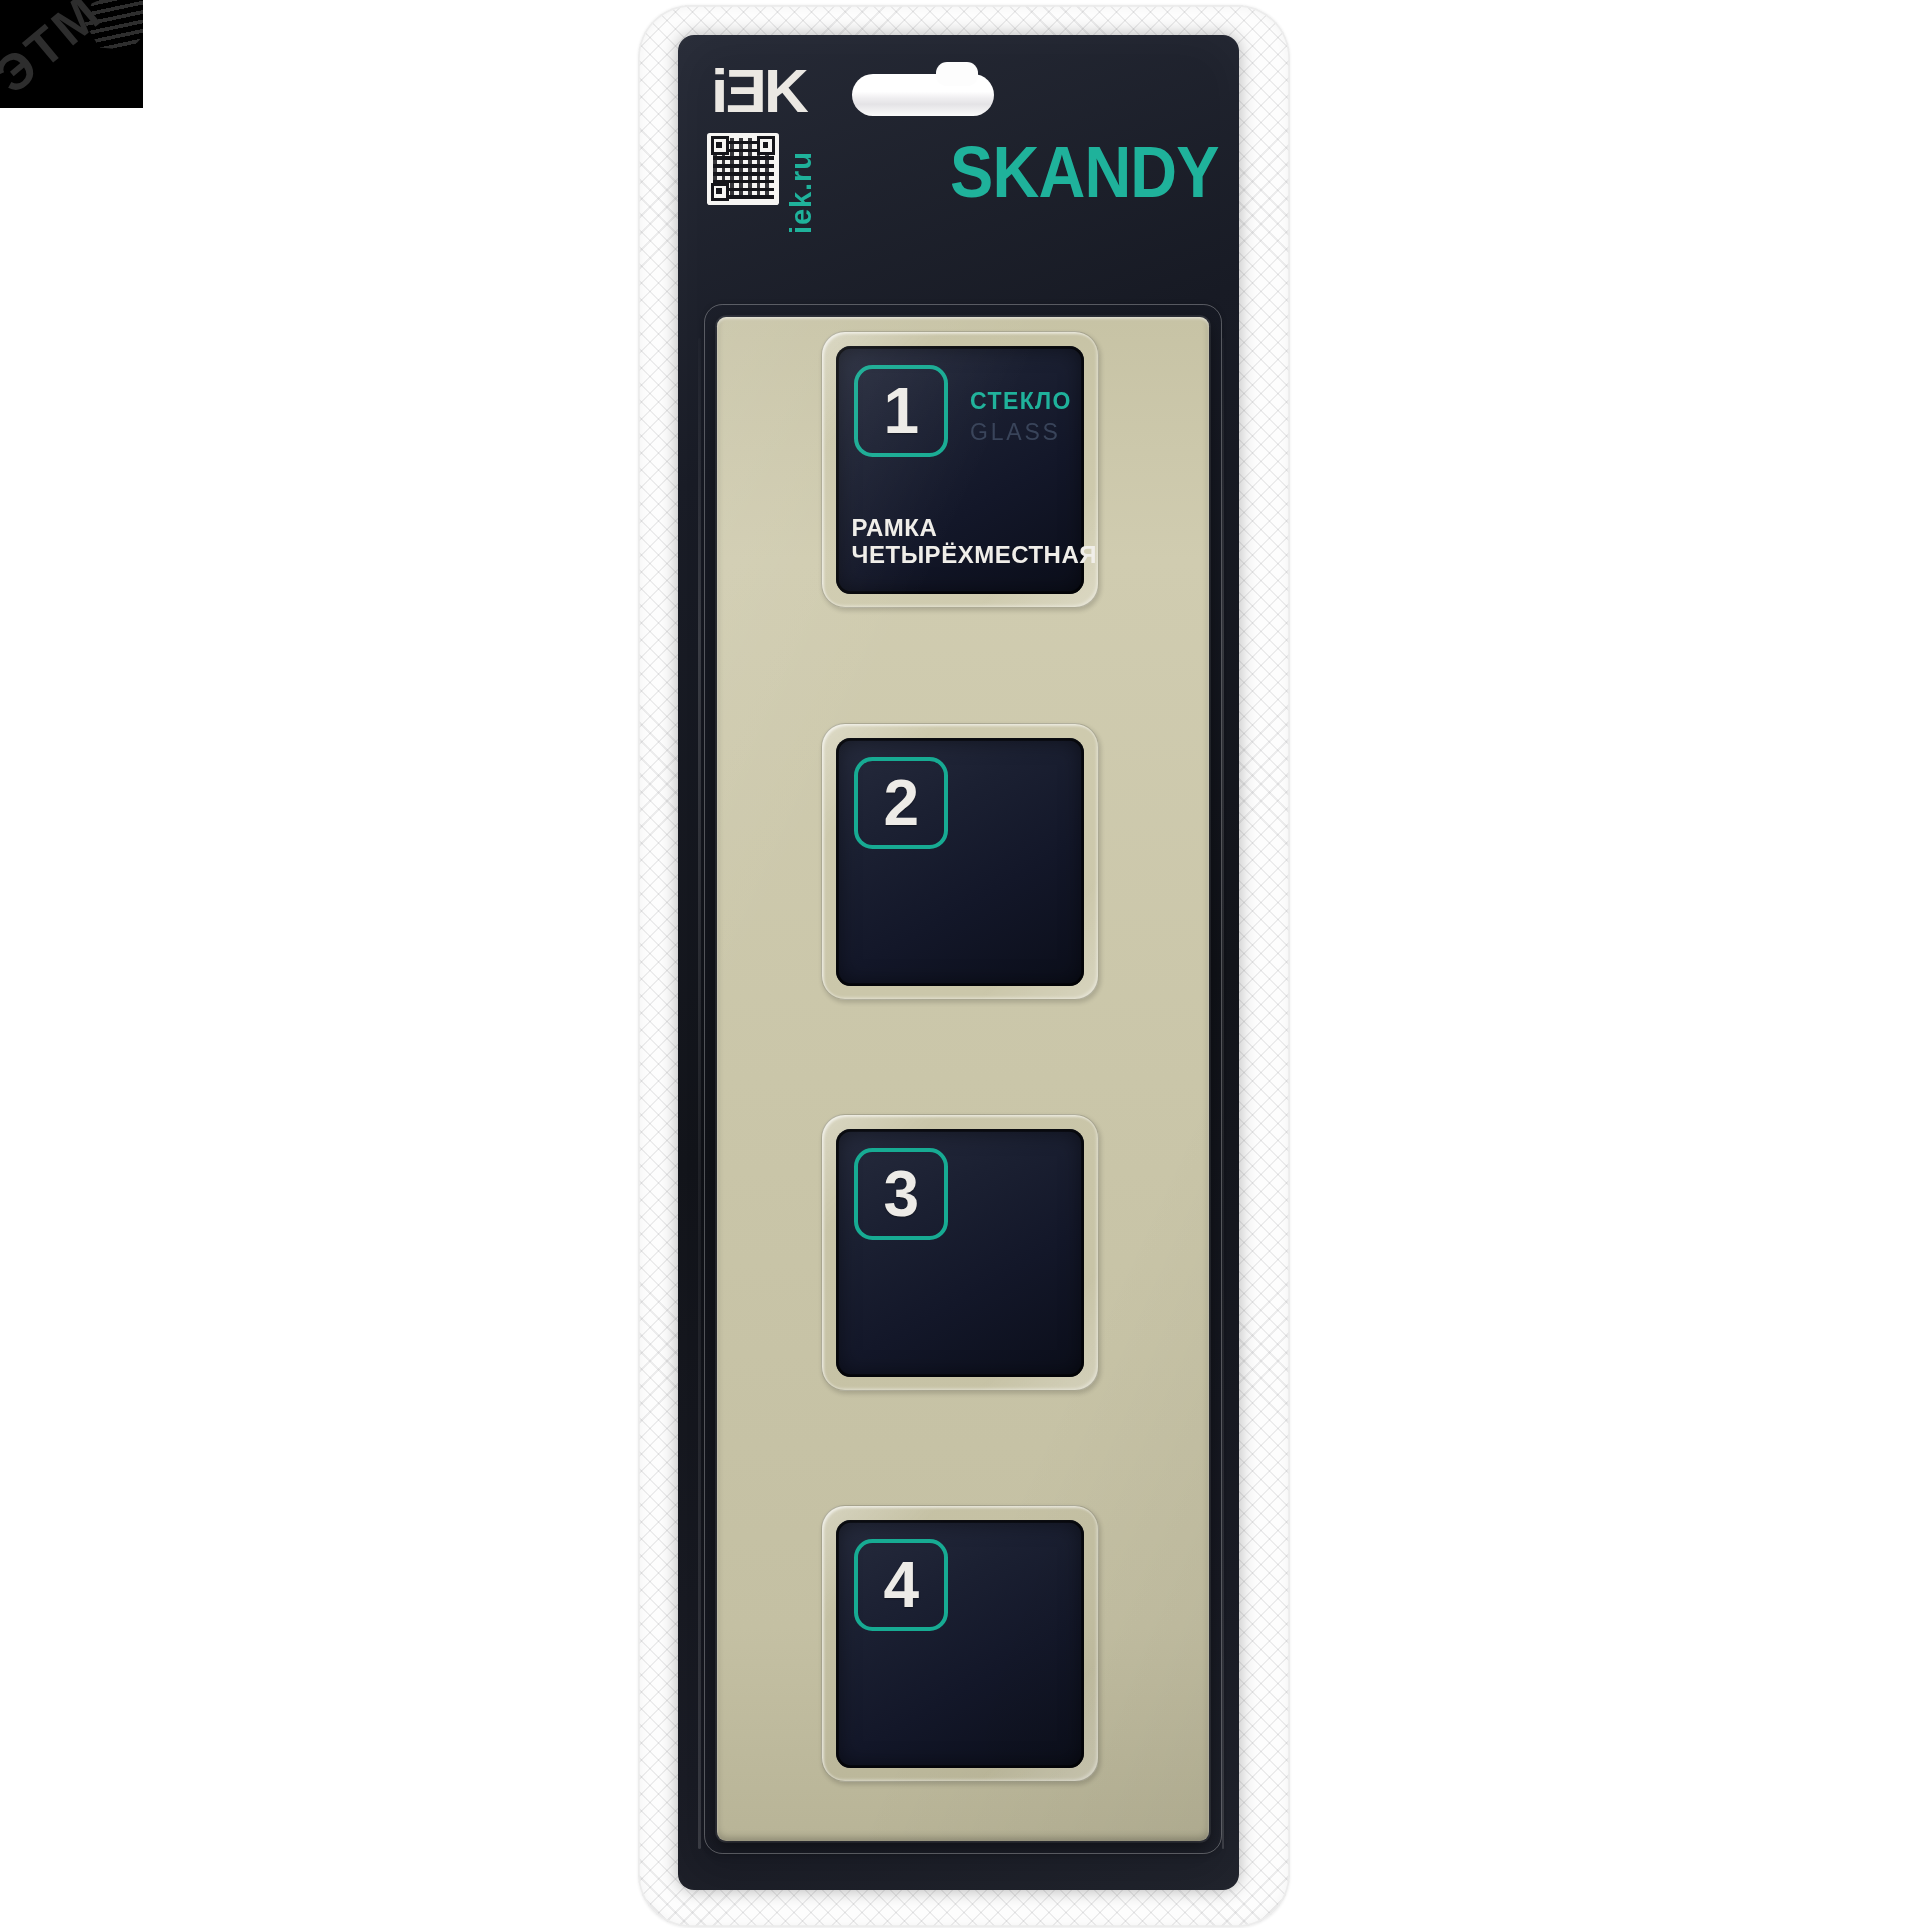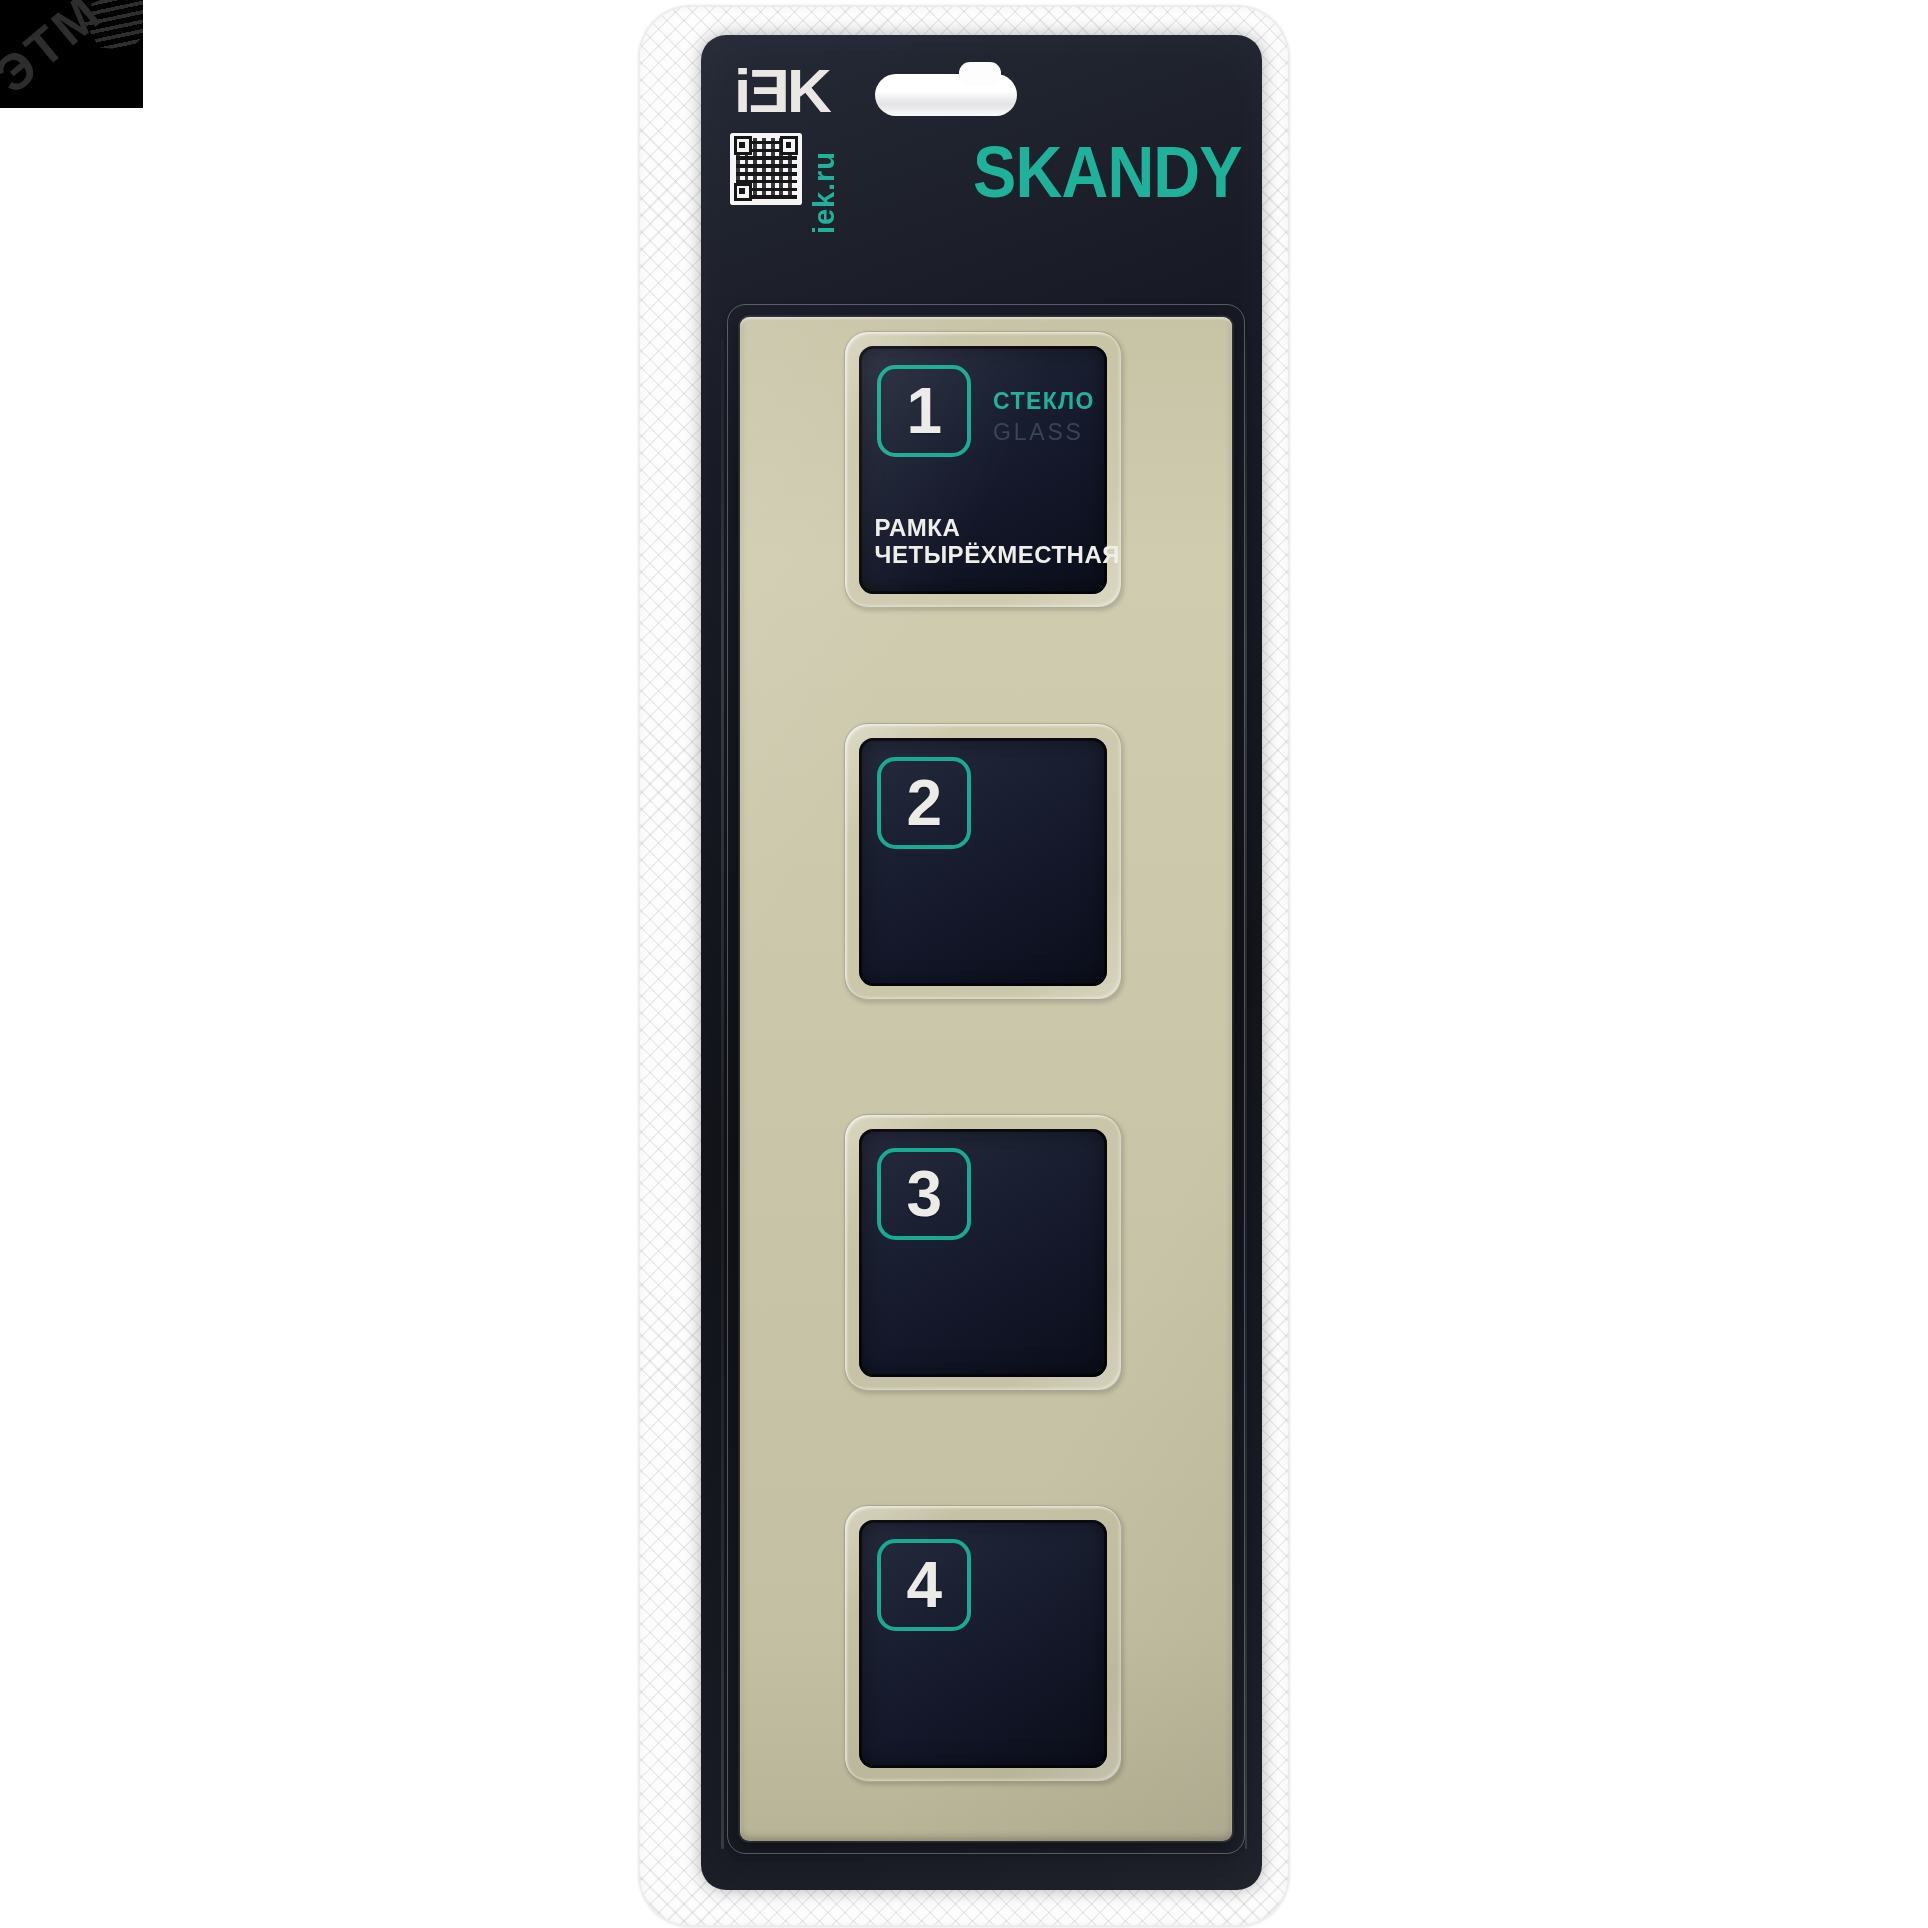--- a/index.html
+++ b/index.html
@@ -36,22 +36,22 @@
   .package{position:absolute;left:638px;top:4.6px;width:652px;height:1922px;}
   .flange{
     position:absolute;inset:0;border-radius:53px;
     background-color:#fdfdfd;
     background-image:
       repeating-linear-gradient(45deg, rgba(90,90,95,0.10) 0 1.5px, rgba(0,0,0,0) 1.5px 12px),
       repeating-linear-gradient(-45deg, rgba(90,90,95,0.10) 0 1.5px, rgba(0,0,0,0) 1.5px 12px);
     box-shadow: inset 0 0 0 1.8px #ececec, inset 0 0 13px rgba(0,0,0,0.06), 0 0.9px 2.8px rgba(0,0,0,0.08);
   }
   .card{
-    position:absolute;left:63px;top:30px;width:561px;height:1855px;
-    border-radius:25px;
+    position:absolute;left:40px;top:30px;width:561px;height:1855px;
+    border-radius:16px;
     background:linear-gradient(160deg,#262a36 0%, #171a24 22%, #101218 55%, #171922 85%, #1d2029 100%);
     box-shadow:0 0 16.5px rgba(0,0,0,0.30), inset 0 0 55px rgba(255,255,255,0.03);
   }
   .seam{position:absolute;width:2.8px;top:303px;bottom:41px;border-radius:1.8px;
     background:linear-gradient(180deg,rgba(255,255,255,0.02),rgba(255,255,255,0.16) 20%,rgba(255,255,255,0.05) 60%,rgba(255,255,255,0.14));}
   .seam.left{left:20px;}
   .seam.right{right:14.7px;}
   
   .iek-logo{
     position:absolute;left:33px;top:20px;

